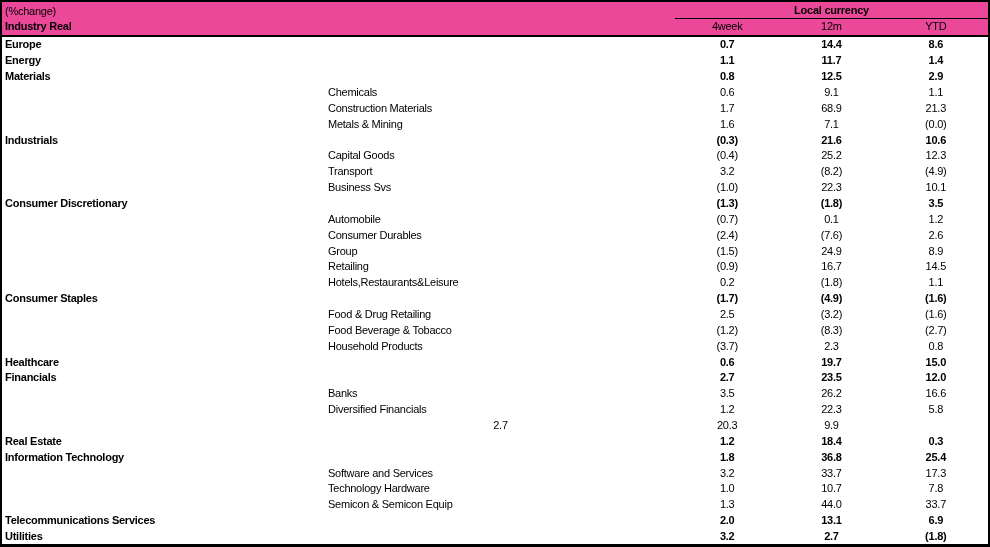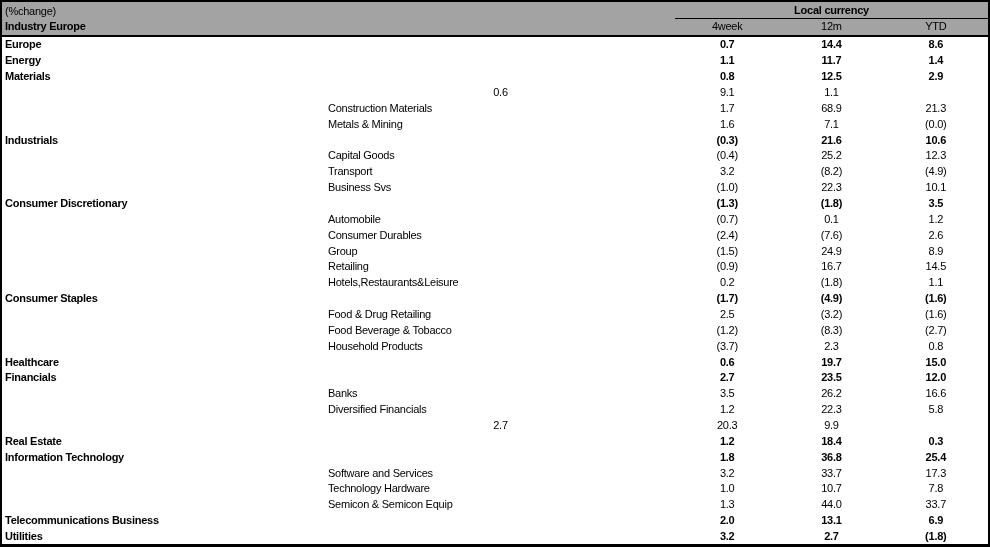--- a/index.html
+++ b/index.html
@@ -10,21 +10,21 @@
     border-bottom-width: 3px;
     background: #fff;
     color: #000;
     font-family: "Liberation Sans", "DejaVu Sans", sans-serif;
     font-size: 11px;
     letter-spacing: -0.25px;
     display: flex; flex-direction: column;
     overflow: hidden;
   }
   .hdr {
-    background: #a3a3a3;
+    background: #ec4899;
     border-bottom: 2.5px solid #000;
     flex: 0 0 auto;
   }
   .hdr-row1 {
     display: grid;
     grid-template-columns: 673px 313px;
     height: 16px;
     align-items: center;
   }
   .corner-cell { padding-left: 3px; font-weight: normal; }
@@ -61,21 +61,21 @@
 </head>
 <body>
 
 <div class="sheet">
   <div class="hdr">
     <div class="hdr-row1">
       <div class="corner-cell">(%change)</div>
       <div class="colgroup-cell">Local currency</div>
     </div>
     <div class="hdr-row2">
-      <div class="rowheader-cell">Industry Europe</div>
+      <div class="rowheader-cell">Industry Real</div>
       <div class="colhead">4week</div>
       <div class="colhead">12m</div>
       <div class="colhead">YTD</div>
     </div>
   </div>
   <div class="tbody">
       <div class="trow group">
         <div class="cell main">Europe</div>
         <div class="cell subl"></div>
         <div class="cell num">0.7</div>
@@ -91,20 +91,21 @@
       </div>
       <div class="trow group">
         <div class="cell main">Materials</div>
         <div class="cell subl"></div>
         <div class="cell num">0.8</div>
         <div class="cell num">12.5</div>
         <div class="cell num">2.9</div>
       </div>
       <div class="trow subrow">
         <div class="cell main"></div>
+        <div class="cell subl">Chemicals</div>
         <div class="cell num">0.6</div>
         <div class="cell num">9.1</div>
         <div class="cell num">1.1</div>
       </div>
       <div class="trow subrow">
         <div class="cell main"></div>
         <div class="cell subl">Construction Materials</div>
         <div class="cell num">1.7</div>
         <div class="cell num">68.9</div>
         <div class="cell num">21.3</div>
@@ -277,21 +278,21 @@
         <div class="cell num">7.8</div>
       </div>
       <div class="trow subrow">
         <div class="cell main"></div>
         <div class="cell subl">Semicon &amp; Semicon Equip</div>
         <div class="cell num">1.3</div>
         <div class="cell num">44.0</div>
         <div class="cell num">33.7</div>
       </div>
       <div class="trow group">
-        <div class="cell main">Telecommunications Business</div>
+        <div class="cell main">Telecommunications Services</div>
         <div class="cell subl"></div>
         <div class="cell num">2.0</div>
         <div class="cell num">13.1</div>
         <div class="cell num">6.9</div>
       </div>
       <div class="trow group">
         <div class="cell main">Utilities</div>
         <div class="cell subl"></div>
         <div class="cell num">3.2</div>
         <div class="cell num">2.7</div>

